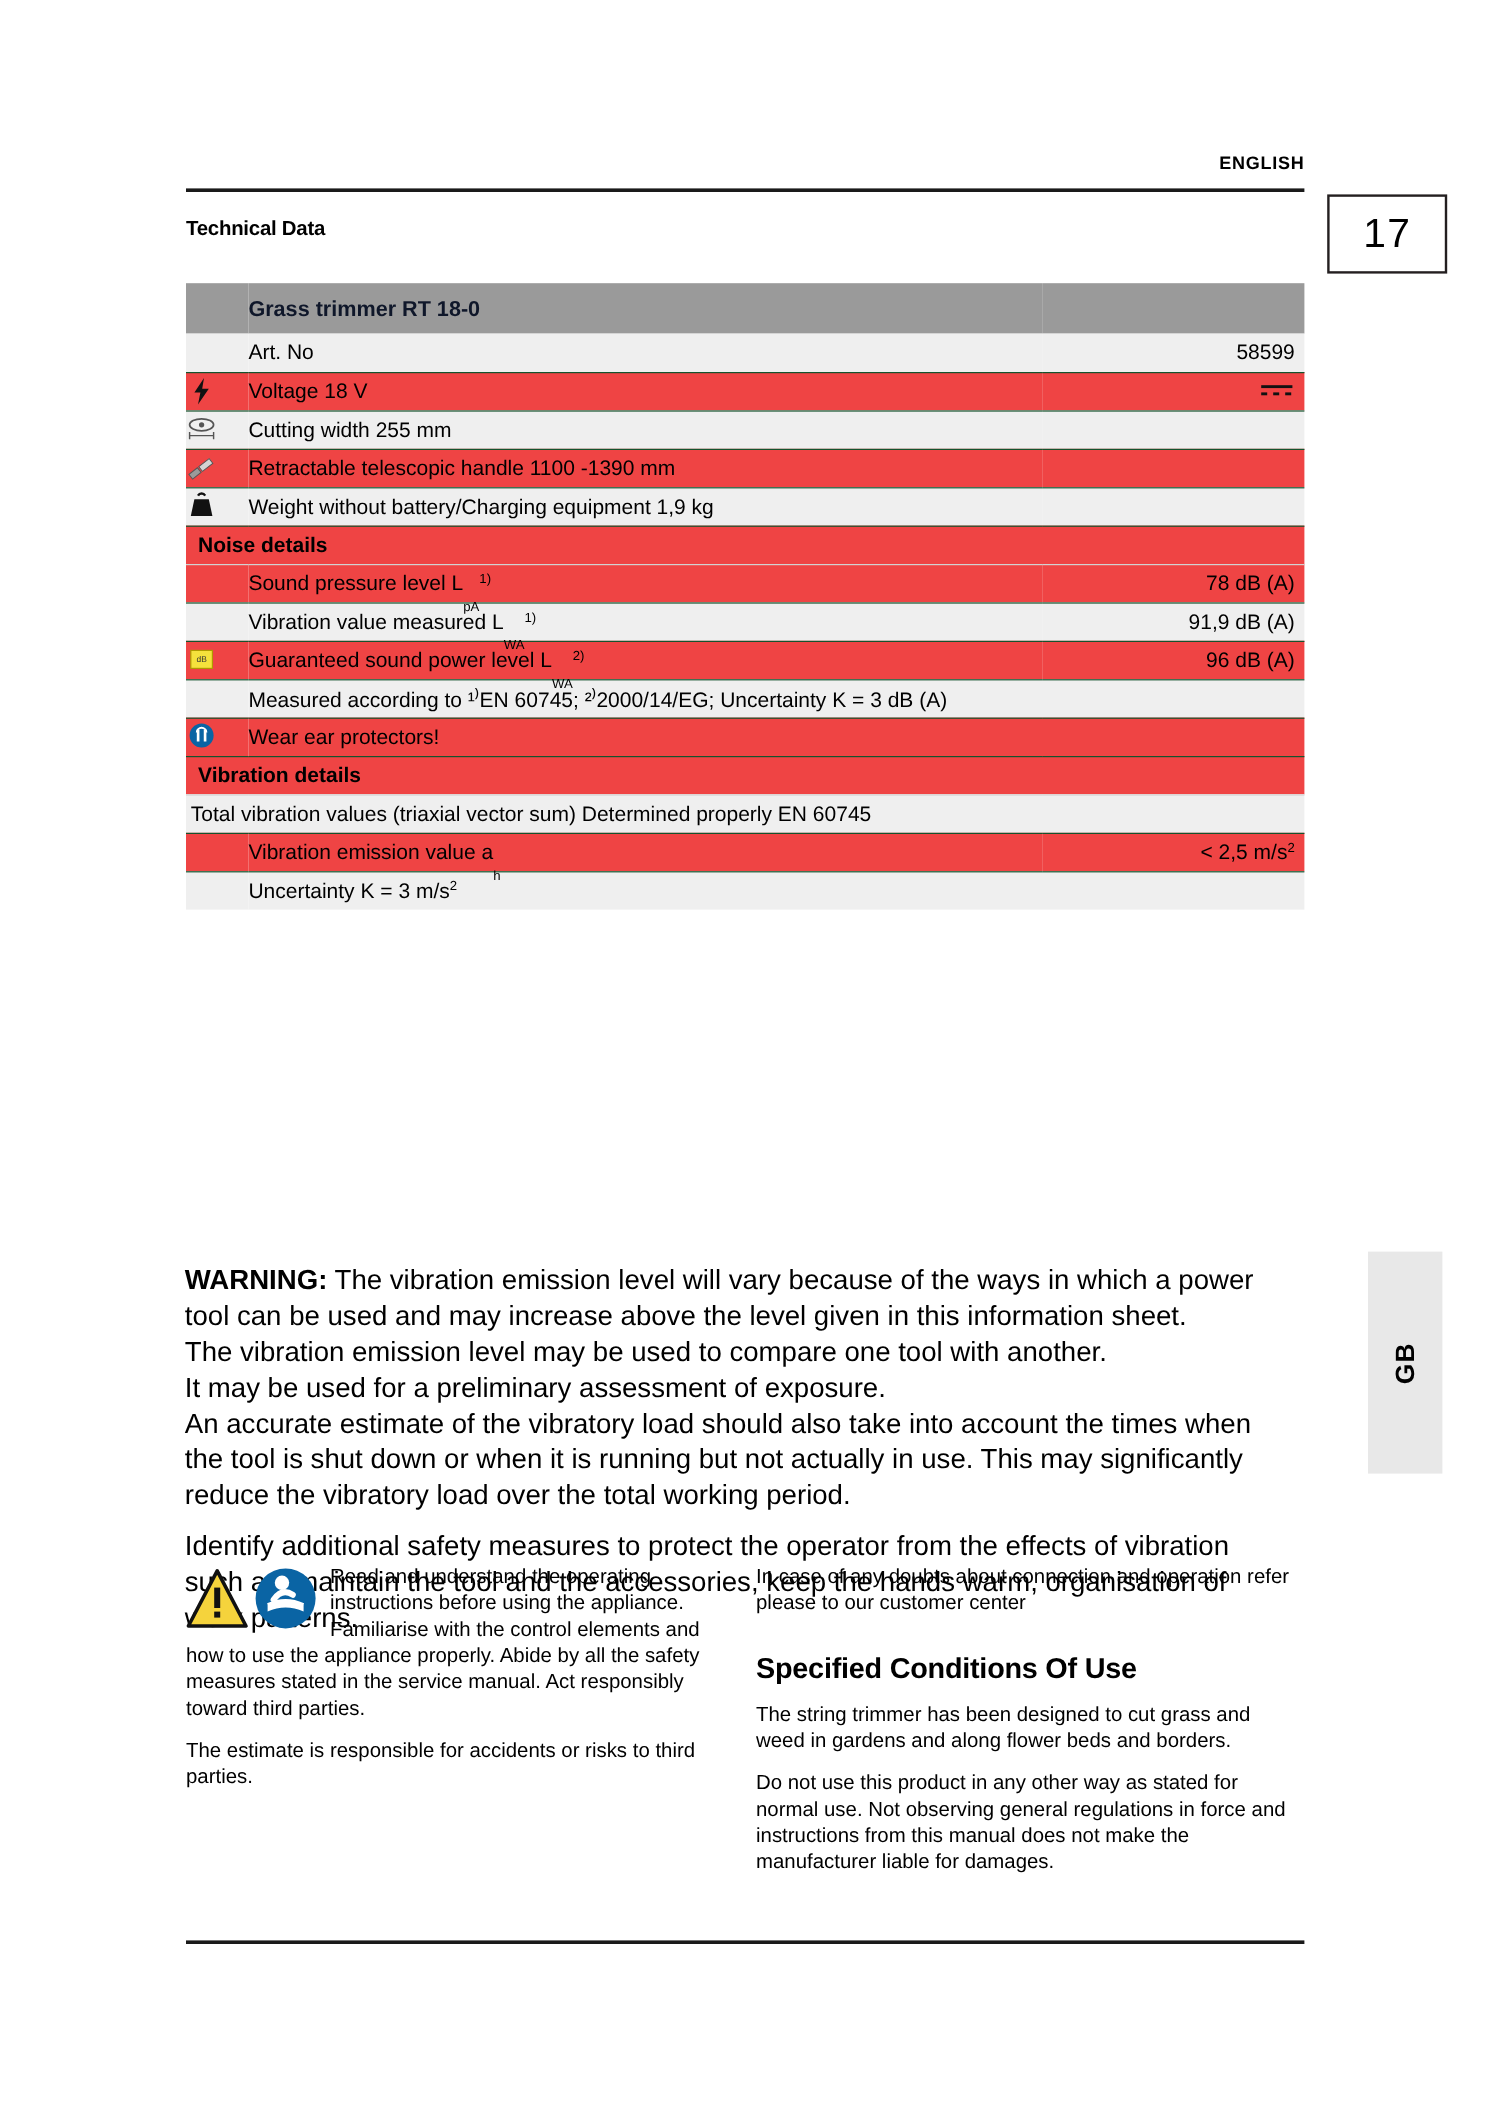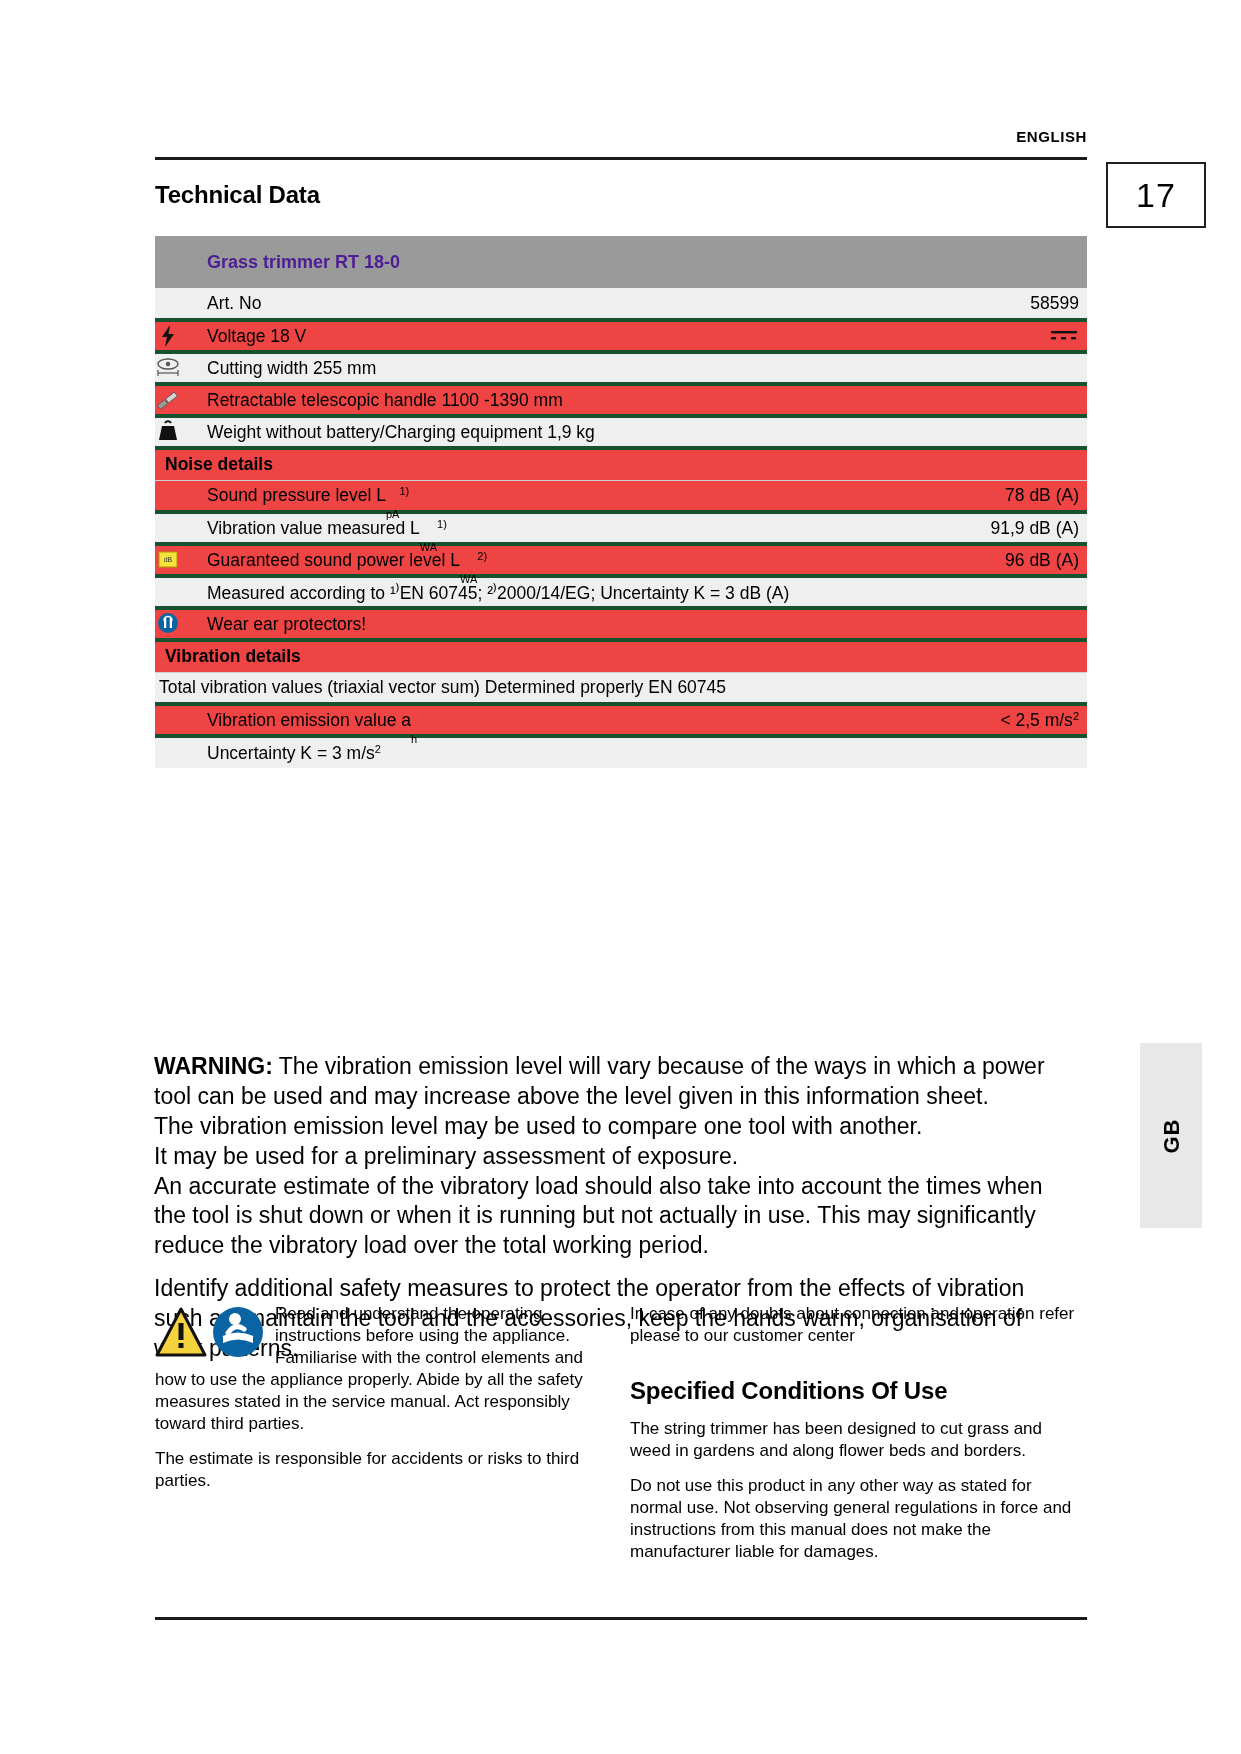--- a/index.html
+++ b/index.html
@@ -83,21 +83,21 @@
     font-weight: bold;
     letter-spacing: 1px;
   }
 
   
   h1.section-title {
     position: absolute;
     left: 155px;
     top: 181px;
     margin: 0;
-    font-size: 24px;
+    font-size: 17px;
     font-weight: bold;
     letter-spacing: -0.2px;
   }
 
   
   .tech-table {
     position: absolute;
     left: 155px;
     top: 236px;
     width: 932px;
@@ -108,33 +108,33 @@
     padding: 0;
     vertical-align: middle;
   }
   .tech-table tr { height: 32px; }
 
   .col-icon { width: 42px; }
   .col-value { width: 210px; text-align: right; padding-right: 8px !important; }
 
   .row-head td {
     background: #9a9a9a;
-    color: #4c1d95;
-    font-weight: bold;
-    height: 52px;
+    color: #0f172a;
+    font-weight: bold;
+    height: 42px;
     font-size: 18px;
   }
   .row-head .col-icon { padding-left: 10px; }
   .row-head .cell-sep { background: #9a9a9a; }
 
   .row-alt td.body-cell { background: #efefef; }
   .row-plain td.body-cell { background: #ef4444; }
 
   .body-cell {
-    border-bottom: 4px solid #14532d;
+    border-bottom: 1px solid #14532d;
   }
   .lbl { padding-left: 4px; }
   .sub-head td {
     background: #ef4444;
     font-weight: bold;
     border-bottom: 1px solid #d2d2d2;
   }
   .sub-head .lbl { padding-left: 10px; }
   .no-border td { border-bottom: none; }
 

